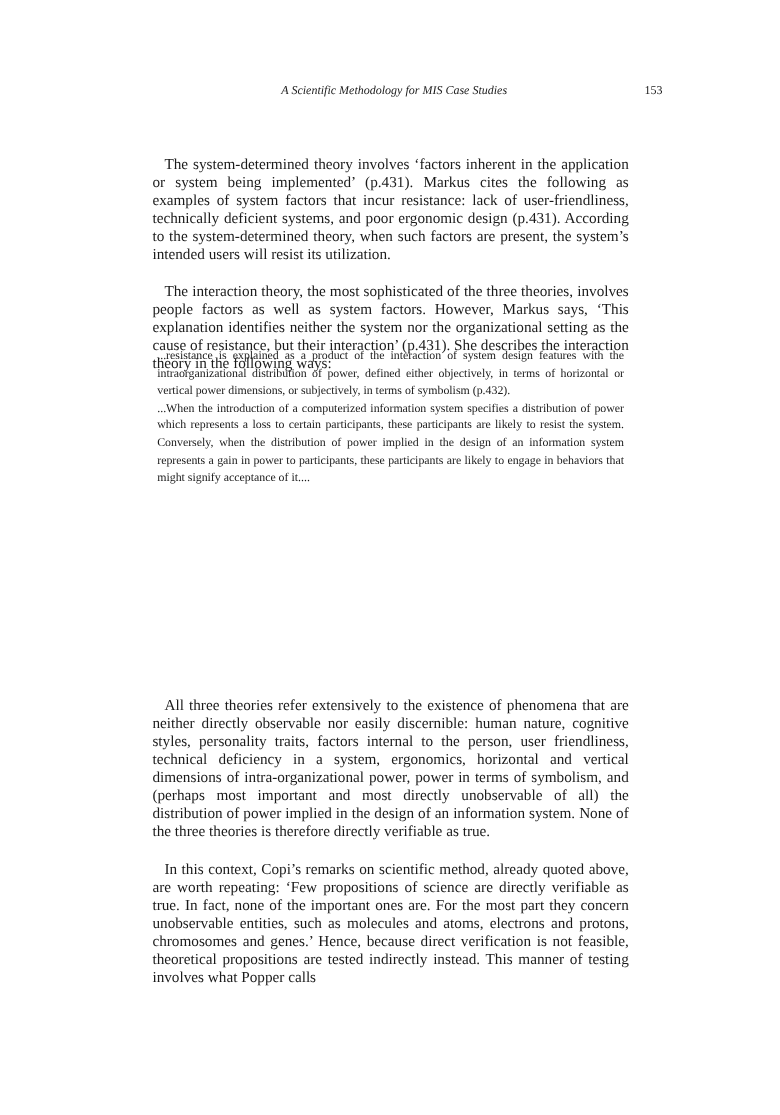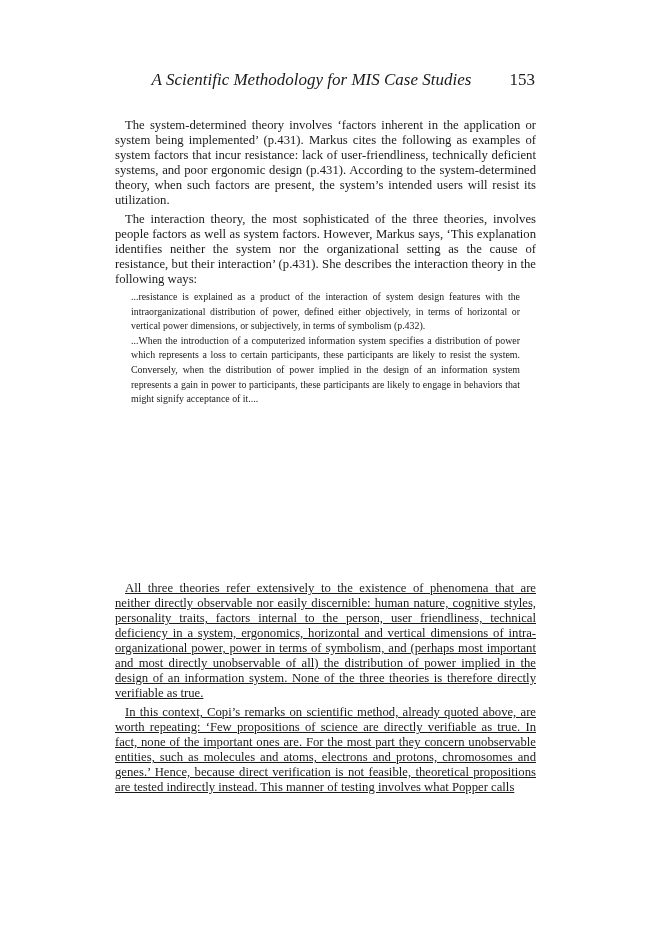--- a/index.html
+++ b/index.html
@@ -18,24 +18,24 @@
     .page {
       position: absolute;
       left: 0; top: 0;
       width: 650px;
       height: 929px;
       background: #ffffff;
     }
     .running-head {
       position: absolute;
       top: 70px;
-      left: 106px;
+      left: 123px;
       width: 429px;
       height: 18px;
-      font-size: 17px;
+      font-size: 10px;
     }
     .running-title {
       position: absolute;
       left: 0;
       right: 0;
       text-align: center;
       font-style: italic;
       padding-right: 18px;
     }
     .page-number {
@@ -45,27 +45,27 @@
     }
     .body-text {
       position: absolute;
       left: 111px;
       width: 429px;
       font-size: 12.7px;
       line-height: 15px;
       text-align: justify;
     }
     .body-text p {
-      margin: 4px;
+      margin: 16px;
       text-indent: 10px;
       text-align: justify;
       hyphens: none;
     }
     .block1 { top: 114px; }
-    .block2 { top: 577px; text-decoration: underline; }
+    .block2 { top: 565px; }
     .quote {
       position: absolute;
       top: 290px;
       left: 131px;
       width: 389px;
       font-size: 9.9px;
       line-height: 14.6px;
       text-align: justify;
     }
     .quote p {

